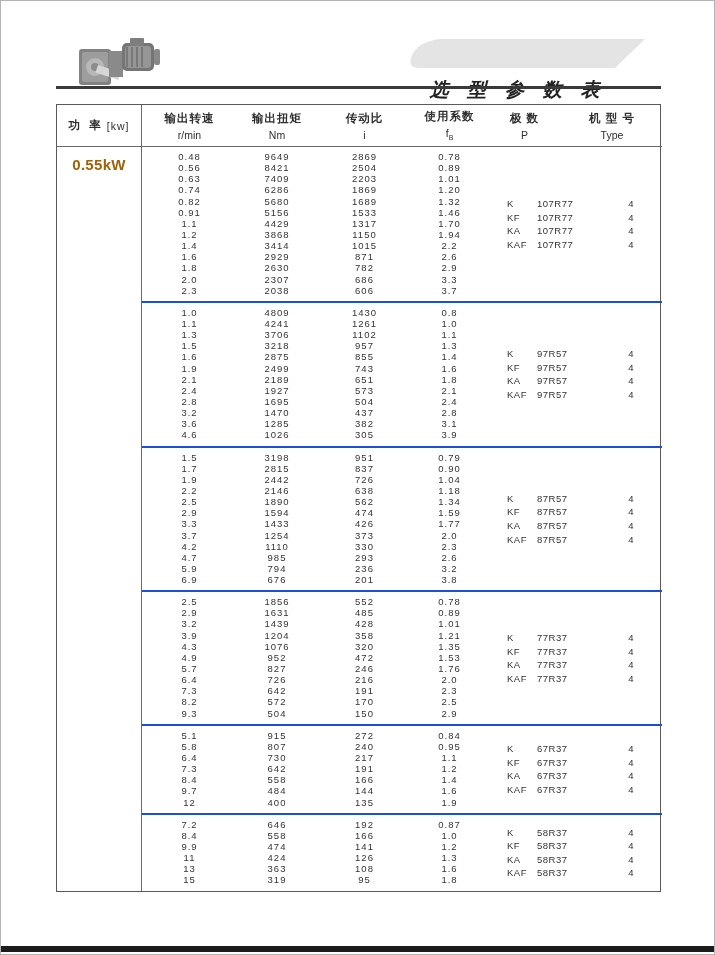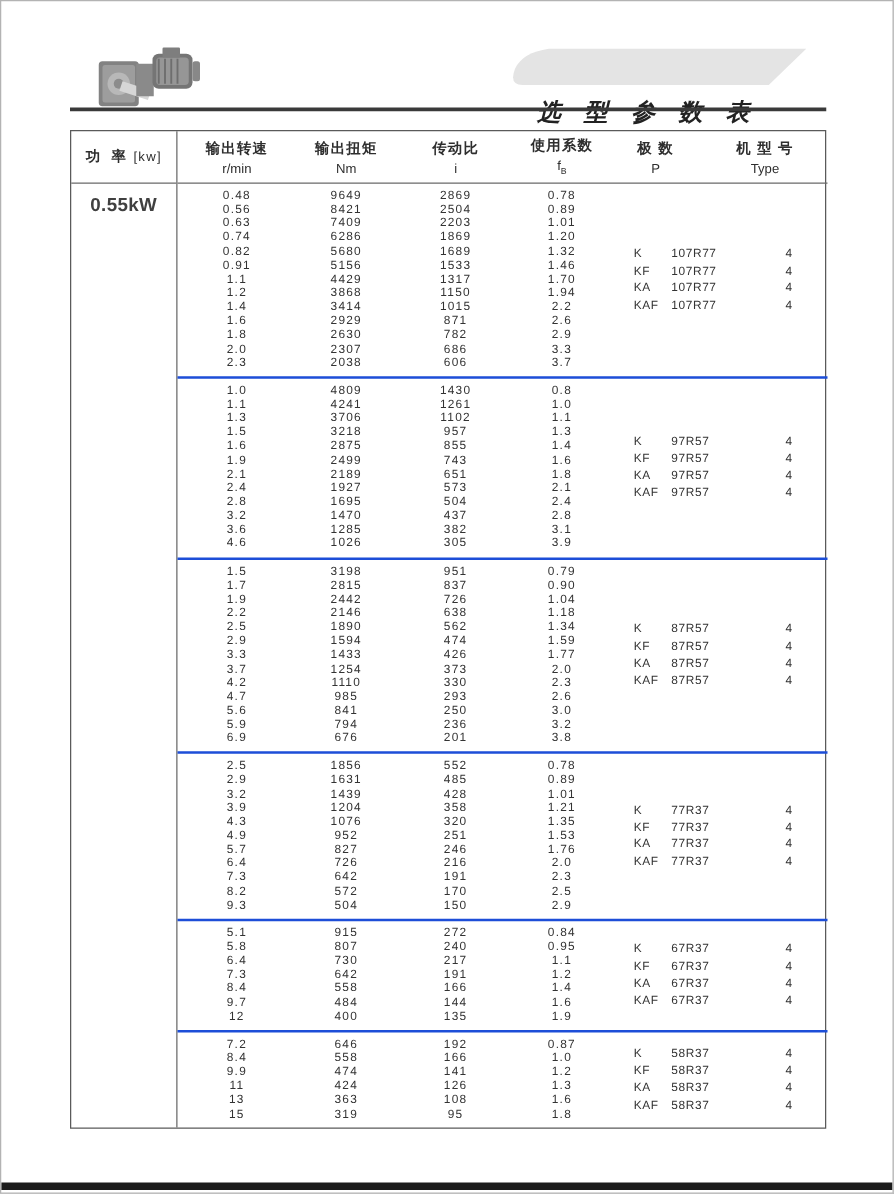--- a/index.html
+++ b/index.html
@@ -47,21 +47,21 @@
   .power-head{
     height:42px;flex:0 0 42px;
     border-bottom:1.5px solid #6a6a6a;
     display:flex;flex-direction:row;align-items:center;justify-content:center;
     gap:3px;
   }
   .power-head .l1{font-size:11.5px;font-weight:bold;letter-spacing:3px;}
   .power-head .l2{font-size:10.5px;letter-spacing:1px;}
   .power-value{
     padding-top:9px;text-align:center;
-    font-size:15px;font-weight:bold;letter-spacing:0.3px;color:#404040;
+    font-size:15px;font-weight:bold;letter-spacing:0.3px;color:#a16207;
   }
   .data-col{flex:1 1 auto;display:flex;flex-direction:column;}
   .data-head{
     height:42px;flex:0 0 42px;
     border-bottom:1.5px solid #6a6a6a;
     display:flex;
   }
   .hcell{
     display:flex;flex-direction:column;align-items:center;justify-content:center;gap:3px;
   }
@@ -433,26 +433,20 @@
                 <span class="cell">330</span>
                 <span class="cell">2.3</span>
               </div>
               <div class="drow">
                 <span class="cell">4.7</span>
                 <span class="cell">985</span>
                 <span class="cell">293</span>
                 <span class="cell">2.6</span>
               </div>
               <div class="drow">
-                <span class="cell">5.6</span>
-                <span class="cell">841</span>
-                <span class="cell">250</span>
-                <span class="cell">3.0</span>
-              </div>
-              <div class="drow">
                 <span class="cell">5.9</span>
                 <span class="cell">794</span>
                 <span class="cell">236</span>
                 <span class="cell">3.2</span>
               </div>
               <div class="drow">
                 <span class="cell">6.9</span>
                 <span class="cell">676</span>
                 <span class="cell">201</span>
                 <span class="cell">3.8</span>
@@ -509,21 +503,21 @@
               </div>
               <div class="drow">
                 <span class="cell">4.3</span>
                 <span class="cell">1076</span>
                 <span class="cell">320</span>
                 <span class="cell">1.35</span>
               </div>
               <div class="drow">
                 <span class="cell">4.9</span>
                 <span class="cell">952</span>
-                <span class="cell">251</span>
+                <span class="cell">472</span>
                 <span class="cell">1.53</span>
               </div>
               <div class="drow">
                 <span class="cell">5.7</span>
                 <span class="cell">827</span>
                 <span class="cell">246</span>
                 <span class="cell">1.76</span>
               </div>
               <div class="drow">
                 <span class="cell">6.4</span>

